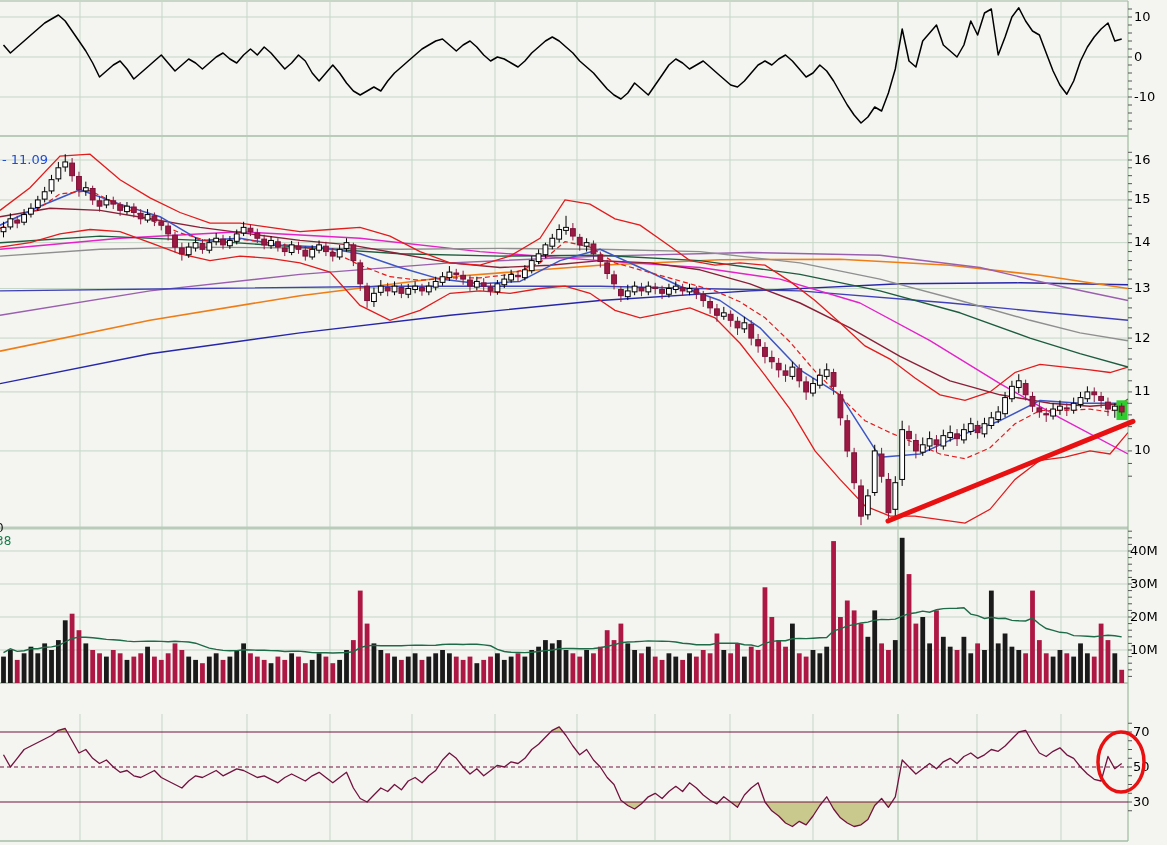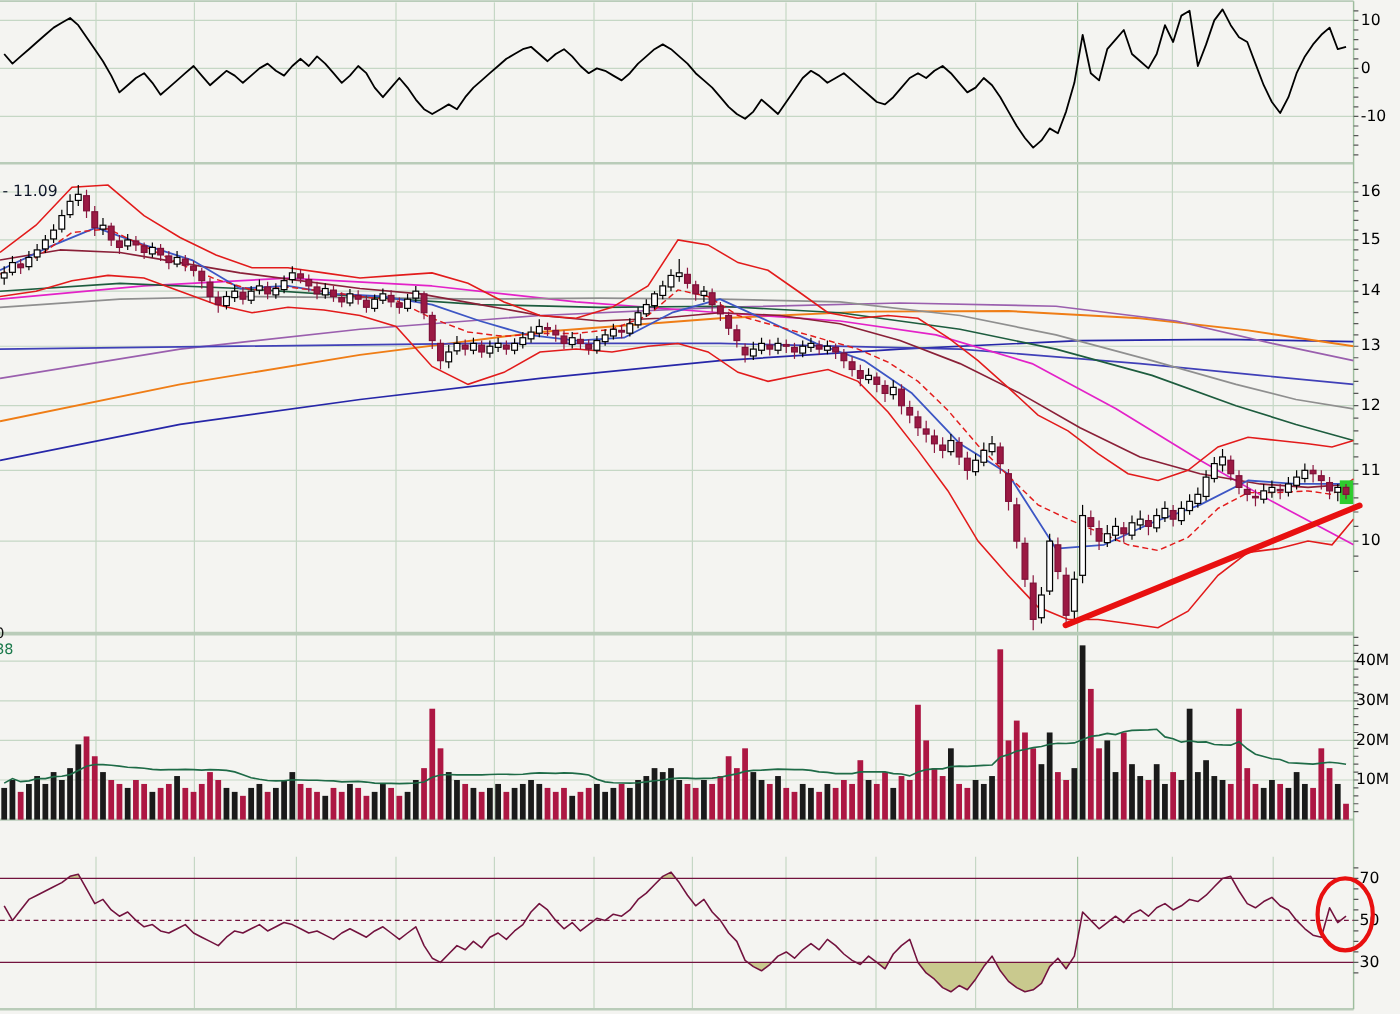--- a/index.html
+++ b/index.html
@@ -1,20 +1,20 @@
 <!DOCTYPE html>
 <html><head>
 <meta charset="utf-8">
 <style>
   html,body{margin:0;padding:0;background:#e8e8e4;}
   .stage{position:relative;width:1167px;height:845px;background:#f4f4f1;overflow:hidden;
          font-family:"DejaVu Sans",sans-serif;}
   svg{position:absolute;left:0;top:0;display:block;}
   .lbl{position:absolute;font-size:12px;line-height:13px;white-space:nowrap;}
-  .lbl.red{color:#0f172a;font-size:13px;text-align:right;}
+  .lbl.red{color:#1d4ed8;font-size:13px;text-align:right;}
   .lbl.dark{color:#111111;}
   .lbl.green{color:#1b7a4c;}
 </style>
 </head>
 <body>
 
 <div class="stage">
   <svg id="chart" width="1167" height="845" viewBox="0 0 1167 845">
       <rect x="0" y="0" width="1167" height="845" fill="#f4f4f1"></rect>
       <g>

